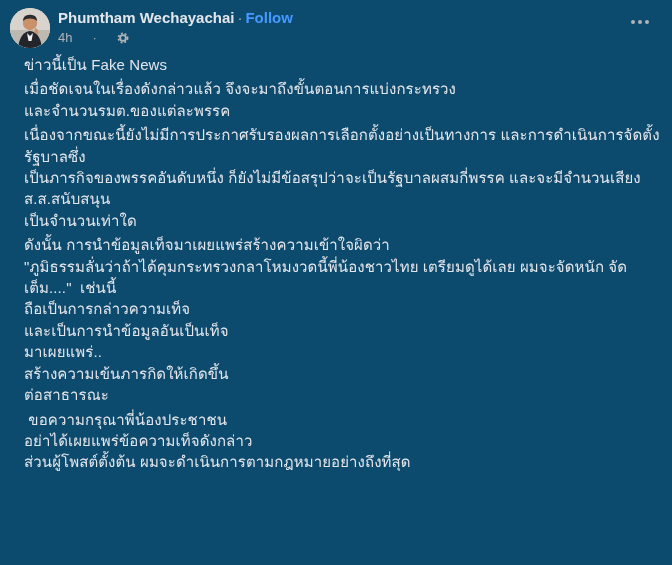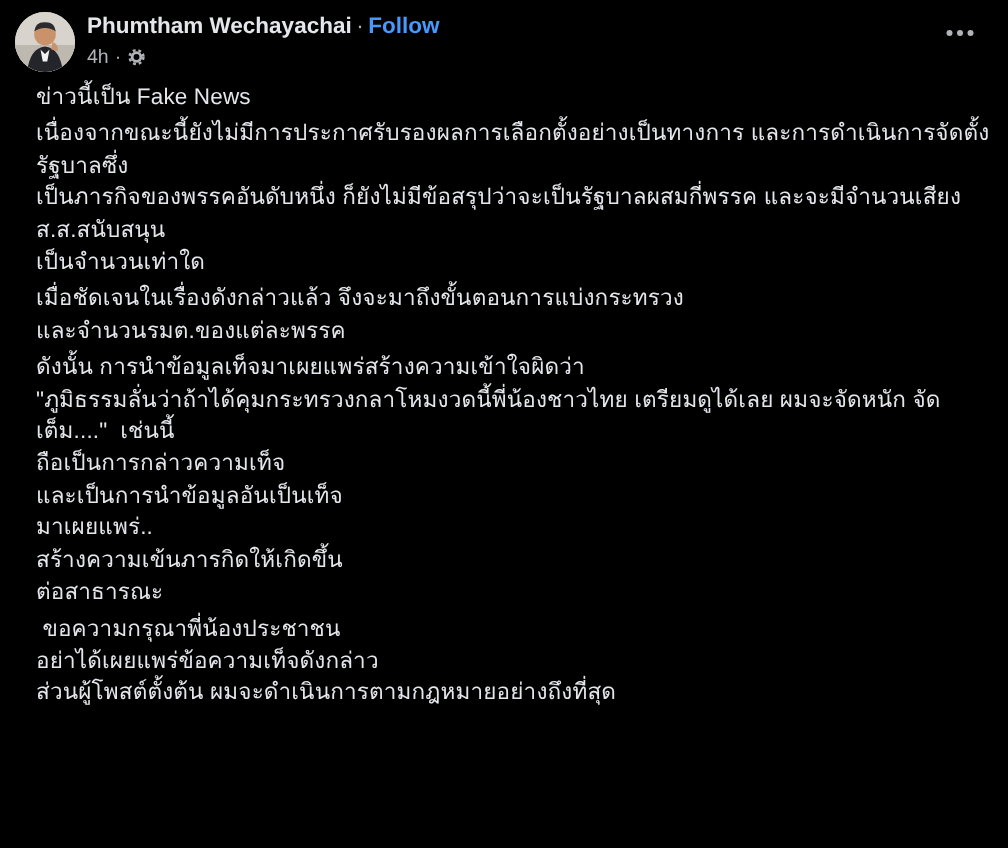--- a/index.html
+++ b/index.html
@@ -1,19 +1,19 @@
 <!DOCTYPE html>
 <html lang="th"><head>
 <meta charset="utf-8">
 <style>
   html,body{margin:0;padding:0;background:#18191a;}
   .card{
     position:relative;
     width:672px;height:565px;
-    background:#000000;
+    background:#0c4a6e;
     color:#e4e6eb;
     font-family:"Liberation Sans","DejaVu Sans",sans-serif;
     overflow:hidden;
     box-sizing:border-box;
   }
   
   .header{
     display:flex;
     align-items:flex-start;
     padding:8px 12px 0 10px;
@@ -28,21 +28,21 @@
   .name-row{
     font-size:15px;line-height:19px;
     white-space:nowrap;
   }
   .author{font-weight:700;color:#e4e6eb;cursor:pointer;}
   .dot-sep{color:#b0b3b8;font-weight:400;padding:0 3px;}
   .follow{color:#4599ff;font-weight:600;cursor:pointer;}
   .meta-row{
     margin-top:3px;
     font-size:13px;line-height:15px;color:#b0b3b8;
-    display:flex;align-items:center;gap:4px;
+    display:flex;align-items:center;gap:20px;
   }
   .meta-row .time{cursor:pointer;}
   .gear{display:inline-block;width:12px;height:12px;}
   .more-btn{
     position:absolute;top:12px;right:16px;
     width:32px;height:20px;
     display:flex;align-items:center;justify-content:center;gap:3px;
     cursor:pointer;border-radius:4px;
   }
   .more-btn i{
@@ -101,25 +101,25 @@
   <div class="more-btn">
     <span style="display:flex;gap:3px;">
       <i></i>
         <i></i>
         <i></i>
     </span>
   </div>
 
   <div class="body">
       <p class="post-par">ข่าวนี้เป็น Fake News</p>
+      <p class="post-par">เมื่อชัดเจนในเรื่องดังกล่าวแล้ว จึงจะมาถึงขั้นตอนการแบ่งกระทรวง
+และจำนวนรมต.ของแต่ละพรรค</p>
       <p class="post-par">เนื่องจากขณะนี้ยังไม่มีการประกาศรับรองผลการเลือกตั้งอย่างเป็นทางการ และการดำเนินการจัดตั้งรัฐบาลซึ่ง
 เป็นภารกิจของพรรคอันดับหนึ่ง ก็ยังไม่มีข้อสรุปว่าจะเป็นรัฐบาลผสมกี่พรรค และจะมีจำนวนเสียงส.ส.สนับสนุน
 เป็นจำนวนเท่าใด</p>
-      <p class="post-par">เมื่อชัดเจนในเรื่องดังกล่าวแล้ว จึงจะมาถึงขั้นตอนการแบ่งกระทรวง
-และจำนวนรมต.ของแต่ละพรรค</p>
       <p class="post-par">ดังนั้น การนำข้อมูลเท็จมาเผยแพร่สร้างความเข้าใจผิดว่า
 "ภูมิธรรมลั่นว่าถ้าได้คุมกระทรวงกลาโหมงวดนี้พี่น้องชาวไทย เตรียมดูได้เลย ผมจะจัดหนัก จัดเต็ม...."  เช่นนี้
 ถือเป็นการกล่าวความเท็จ
 และเป็นการนำข้อมูลอันเป็นเท็จ
 มาเผยแพร่..
 สร้างความเข้นภารกิดให้เกิดขึ้น
 ต่อสาธารณะ</p>
       <p class="post-par"> ขอความกรุณาพี่น้องประชาชน
 อย่าได้เผยแพร่ข้อความเท็จดังกล่าว
 ส่วนผู้โพสต์ตั้งต้น ผมจะดำเนินการตามกฎหมายอย่างถึงที่สุด</p>

